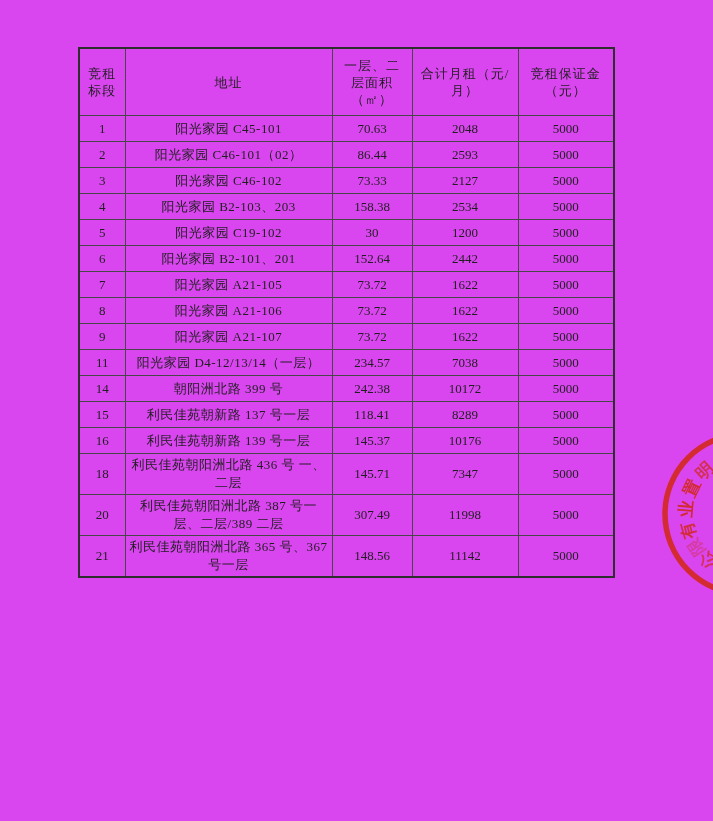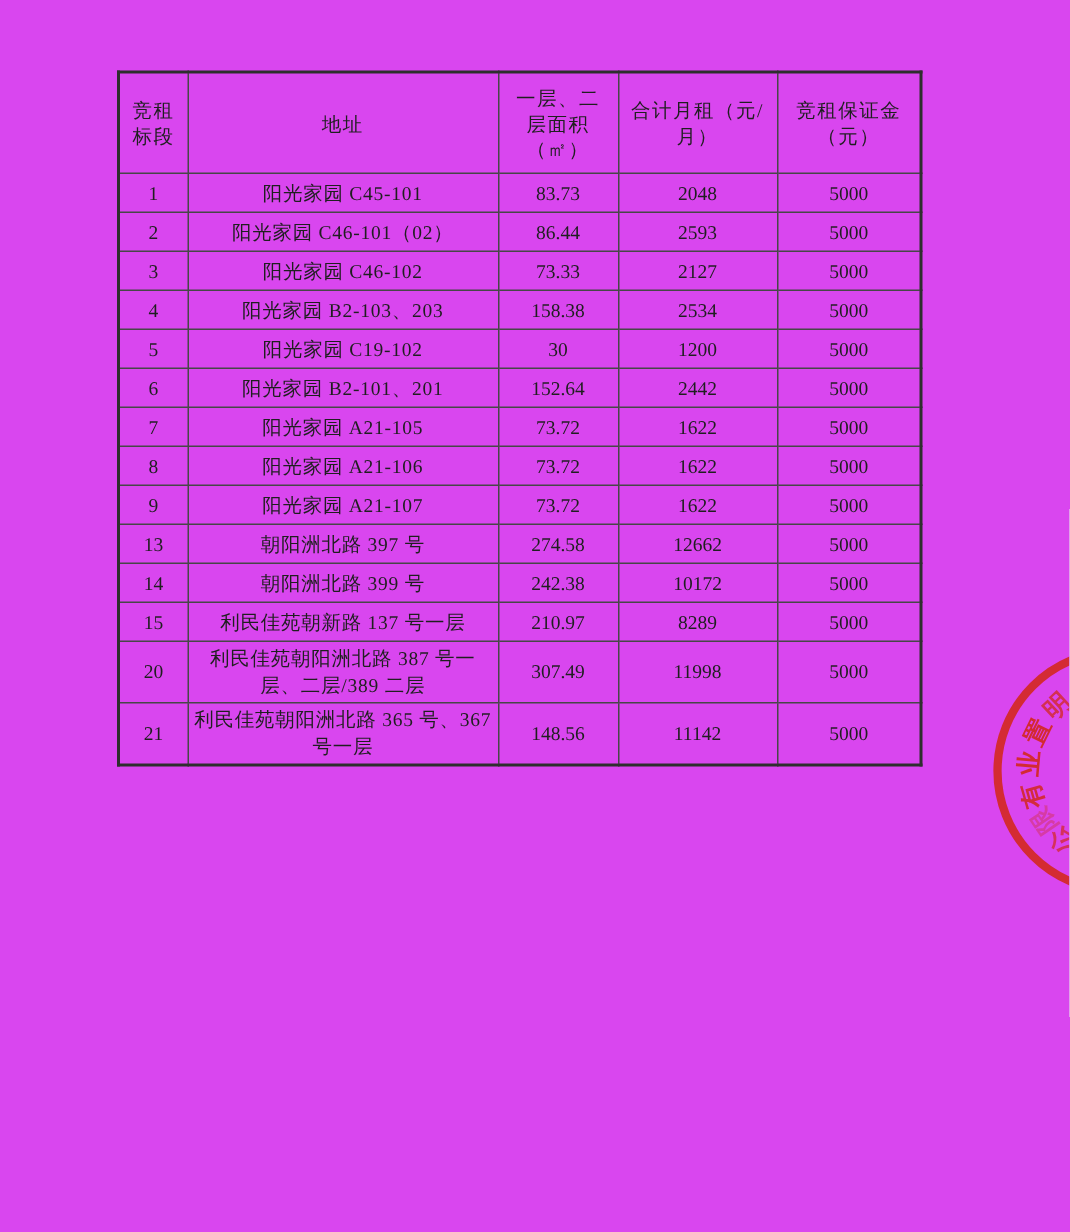--- a/index.html
+++ b/index.html
@@ -85,21 +85,21 @@
           <th>合计月租（元/
 月）</th>
           <th>竞租保证金
 （元）</th>
         </tr>
       </thead>
     <tbody>
         <tr>
           <td class="cell-no">1</td>
           <td class="cell-address">阳光家园 C45-101</td>
-          <td class="cell-area">83.73</td>
+          <td class="cell-area">70.63</td>
           <td class="cell-rent">2048</td>
           <td class="cell-deposit">5000</td>
         </tr>
         <tr>
           <td class="cell-no">2</td>
           <td class="cell-address">阳光家园 C46-101（02）</td>
           <td class="cell-area">86.44</td>
           <td class="cell-rent">2593</td>
           <td class="cell-deposit">5000</td>
         </tr>
@@ -146,38 +146,52 @@
           <td class="cell-deposit">5000</td>
         </tr>
         <tr>
           <td class="cell-no">9</td>
           <td class="cell-address">阳光家园 A21-107</td>
           <td class="cell-area">73.72</td>
           <td class="cell-rent">1622</td>
           <td class="cell-deposit">5000</td>
         </tr>
         <tr>
-          <td class="cell-no">13</td>
-          <td class="cell-address">朝阳洲北路 397 号</td>
-          <td class="cell-area">274.58</td>
-          <td class="cell-rent">12662</td>
+          <td class="cell-no">11</td>
+          <td class="cell-address">阳光家园 D4-12/13/14（一层）</td>
+          <td class="cell-area">234.57</td>
+          <td class="cell-rent">7038</td>
           <td class="cell-deposit">5000</td>
         </tr>
         <tr>
           <td class="cell-no">14</td>
           <td class="cell-address">朝阳洲北路 399 号</td>
           <td class="cell-area">242.38</td>
           <td class="cell-rent">10172</td>
           <td class="cell-deposit">5000</td>
         </tr>
         <tr>
           <td class="cell-no">15</td>
           <td class="cell-address">利民佳苑朝新路 137 号一层</td>
-          <td class="cell-area">210.97</td>
+          <td class="cell-area">118.41</td>
           <td class="cell-rent">8289</td>
+          <td class="cell-deposit">5000</td>
+        </tr>
+        <tr>
+          <td class="cell-no">16</td>
+          <td class="cell-address">利民佳苑朝新路 139 号一层</td>
+          <td class="cell-area">145.37</td>
+          <td class="cell-rent">10176</td>
+          <td class="cell-deposit">5000</td>
+        </tr>
+        <tr>
+          <td class="cell-no">18</td>
+          <td class="cell-address">利民佳苑朝阳洲北路 436 号 一、二层</td>
+          <td class="cell-area">145.71</td>
+          <td class="cell-rent">7347</td>
           <td class="cell-deposit">5000</td>
         </tr>
         <tr>
           <td class="cell-no">20</td>
           <td class="cell-address">利民佳苑朝阳洲北路 387 号一层、二层/389 二层</td>
           <td class="cell-area">307.49</td>
           <td class="cell-rent">11998</td>
           <td class="cell-deposit">5000</td>
         </tr>
         <tr>

